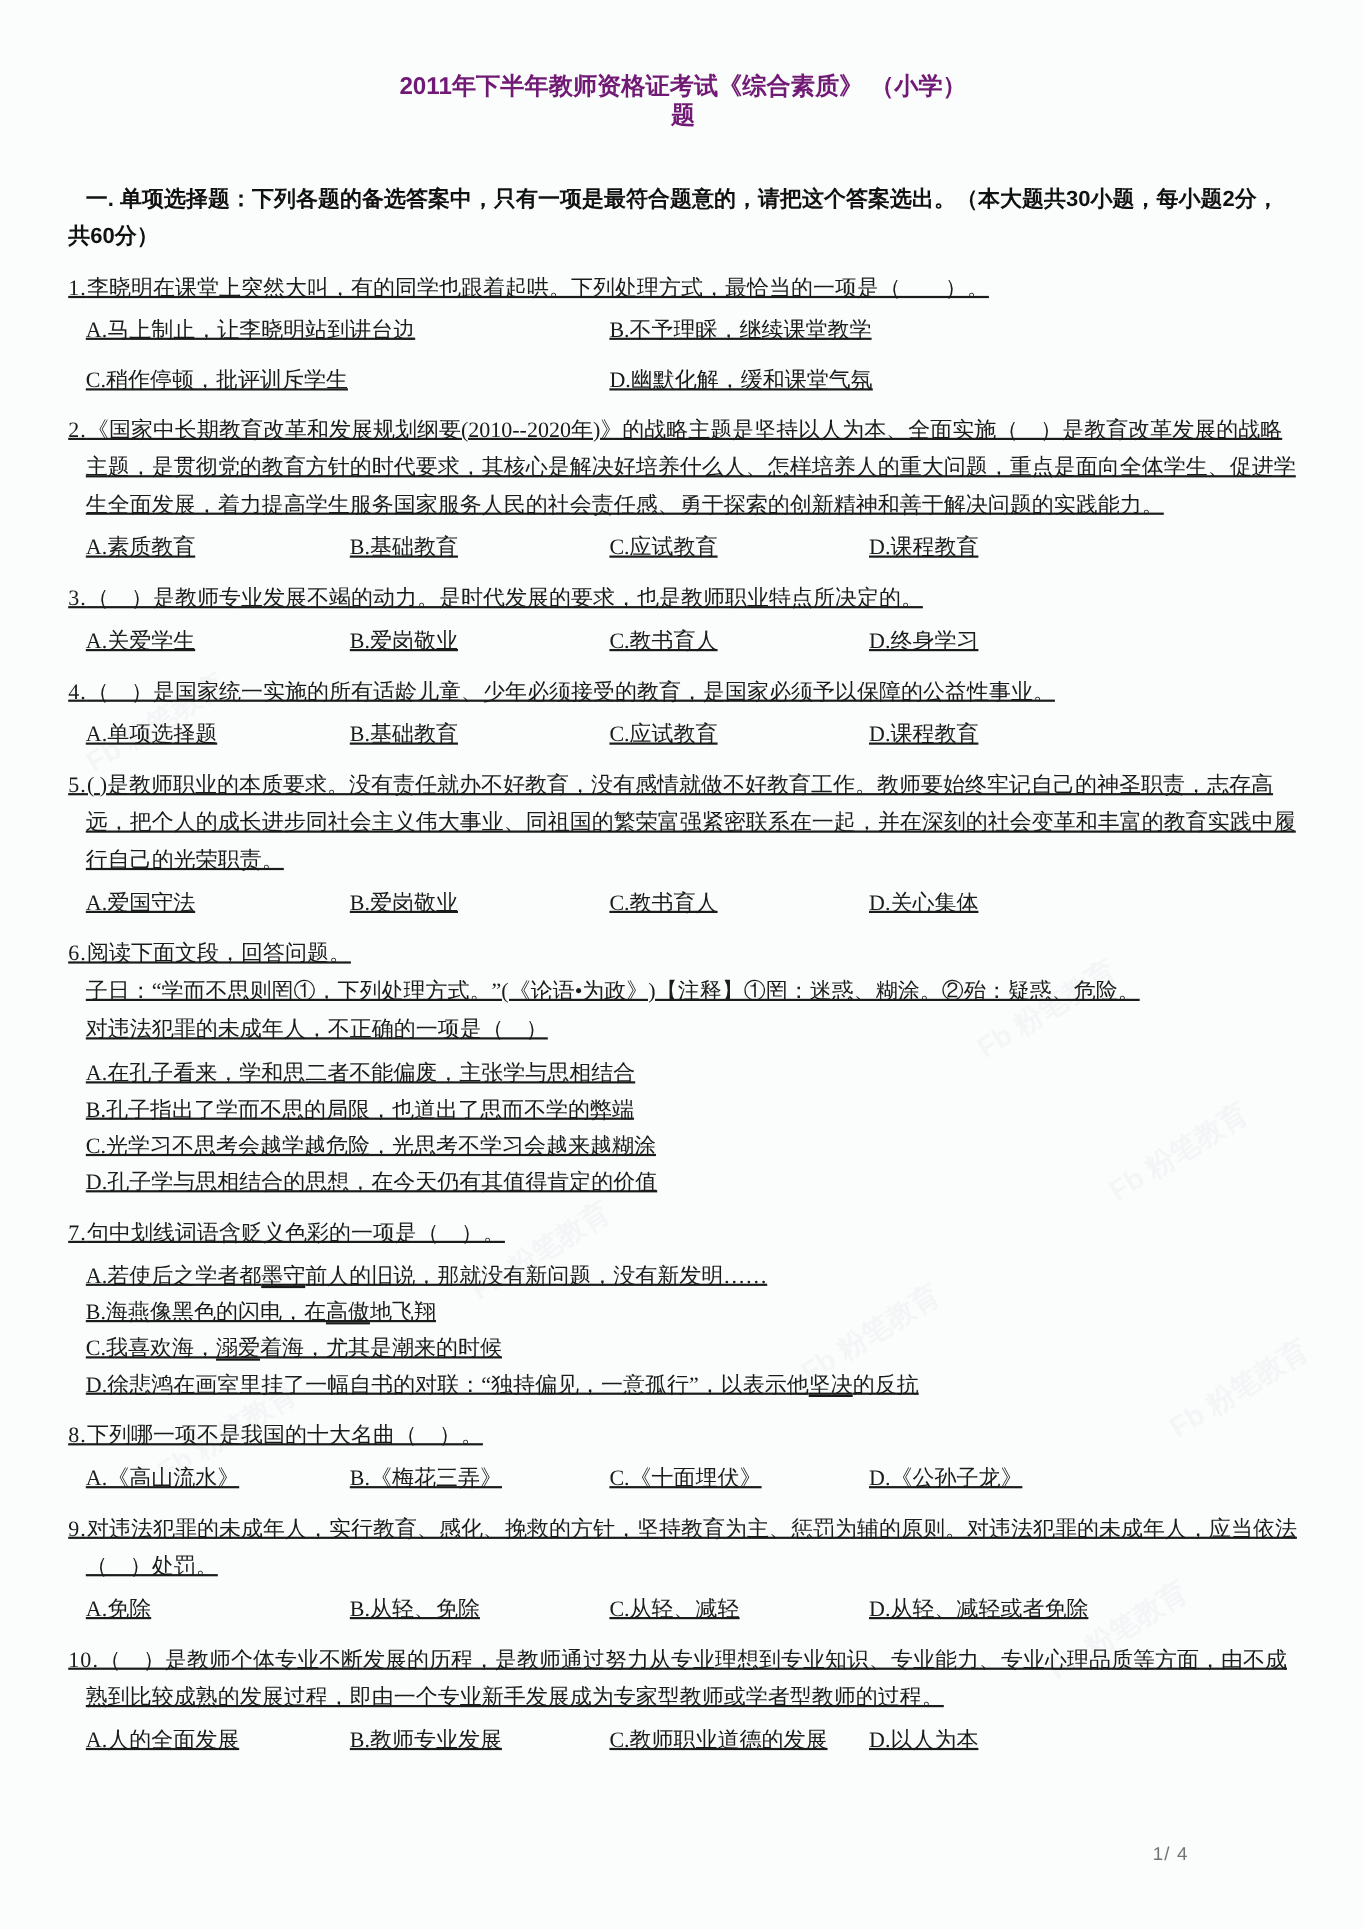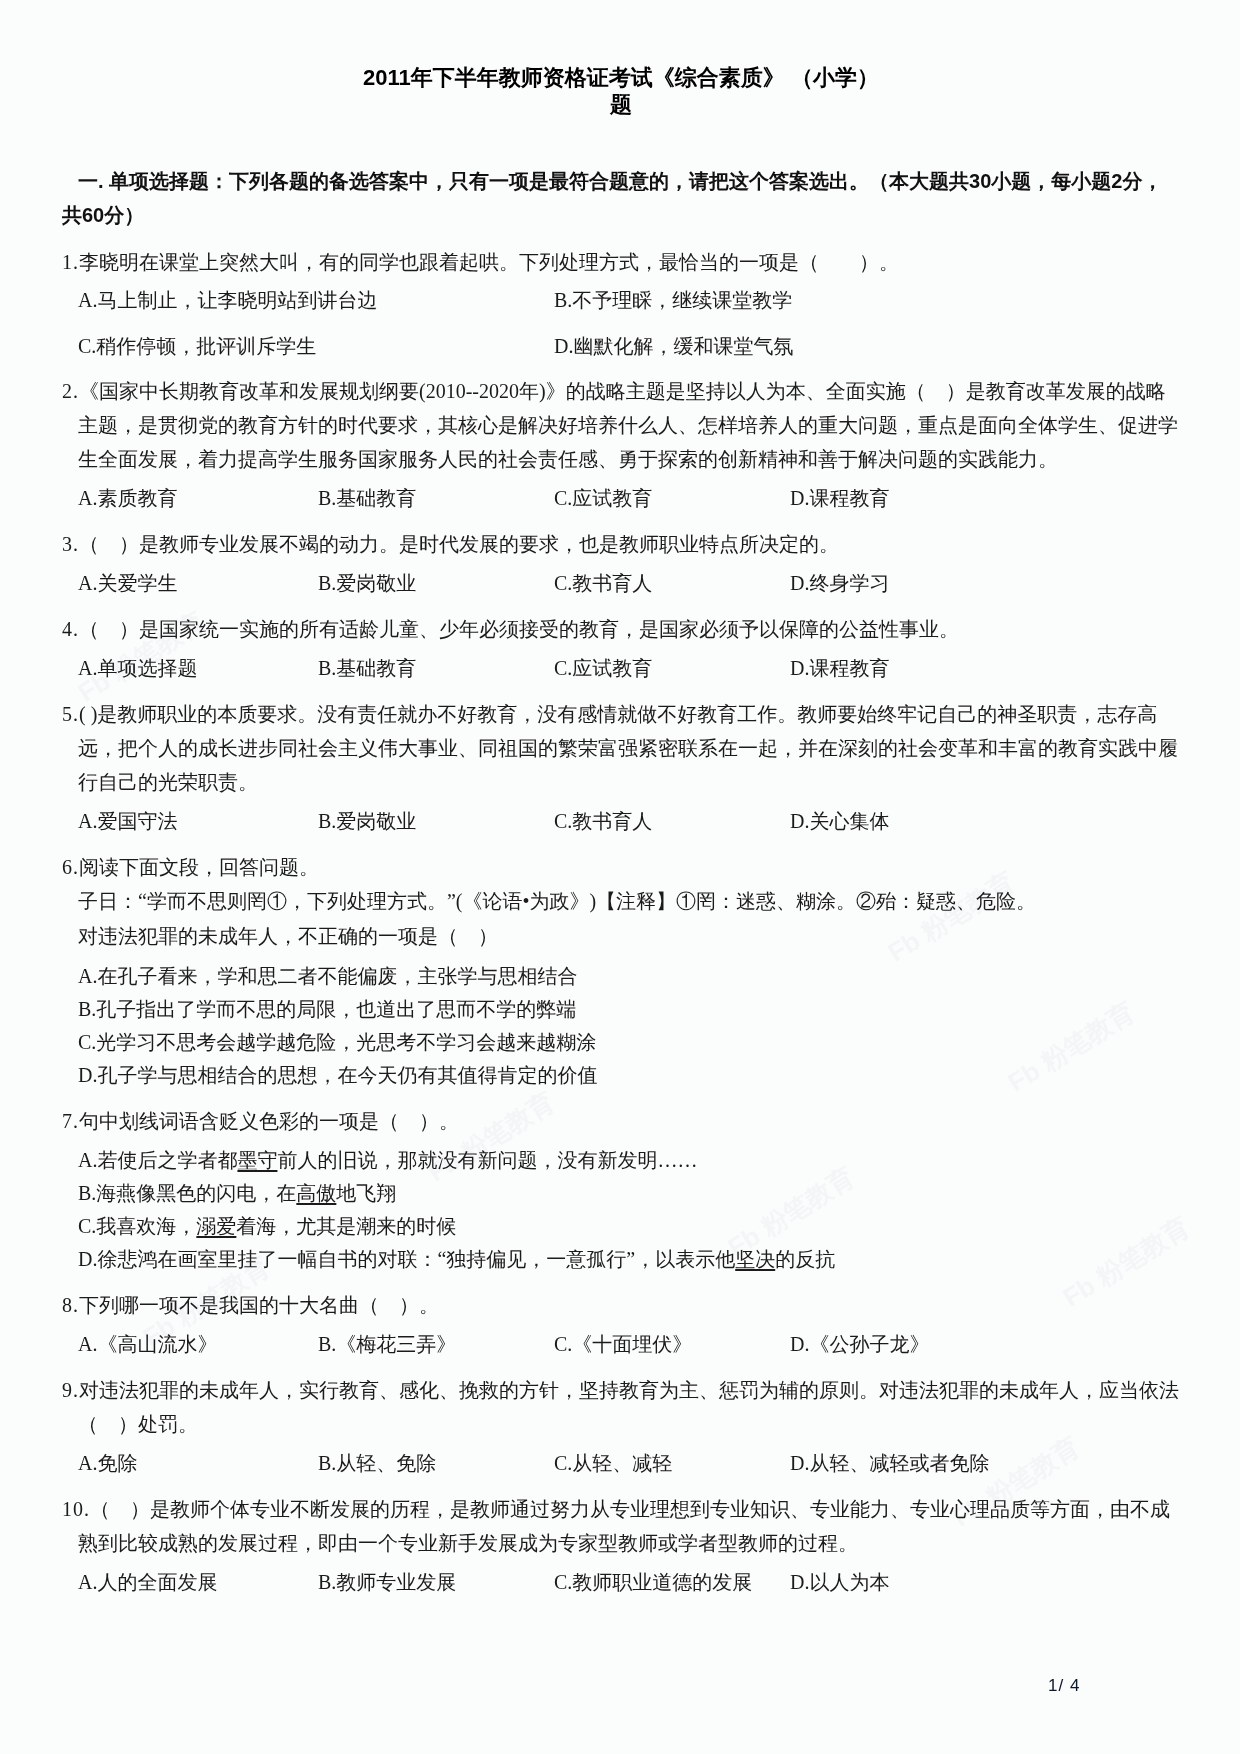--- a/index.html
+++ b/index.html
@@ -39,33 +39,34 @@
     transform: rotate(-32deg);
     white-space: nowrap;
   }
   .title-block {
     padding-top: 64px;
     text-align: center;
     font-family: "Liberation Sans", "DejaVu Sans", sans-serif;
     font-weight: 700;
     font-size: 22px;
     line-height: 27px;
-    color: #000000;
+    color: #701a75;
   }
   .section-heading {
     margin: 46px 0 0 0;
     font-family: "Liberation Sans", "DejaVu Sans", sans-serif;
     font-weight: 700;
     font-size: 20px;
     line-height: 34px;
     text-indent: 16px;
     color: #111;
   }
   .question {
     margin-top: 13px;
+    text-decoration: underline;
   }
   .stem {
     margin: 0;
     padding-left: 16px;
     text-indent: -16px;
     line-height: 34px;
   }
   .qnum { letter-spacing: 1px; }
   .extra {
     margin: 0;
@@ -100,21 +101,21 @@
     text-decoration: underline;
     text-underline-offset: 3px;
   }
   .page-number {
     position: absolute;
     left: 1048px;
     top: 1676px;
     z-index: 2;
     font-family: "Liberation Sans", "DejaVu Sans", sans-serif;
     font-size: 17px;
-    color: #0f172a;
+    color: #737373;
     letter-spacing: 1px;
   }
 </style>
 </head>
 <body>
 
 <div class="page">
   <div class="watermark-layer" id="watermarks">
       <span style="left: 70px; top: 640px;">Fb 粉笔教育</span>
       <span style="left: 880px; top: 900px;">Fb 粉笔教育</span>

